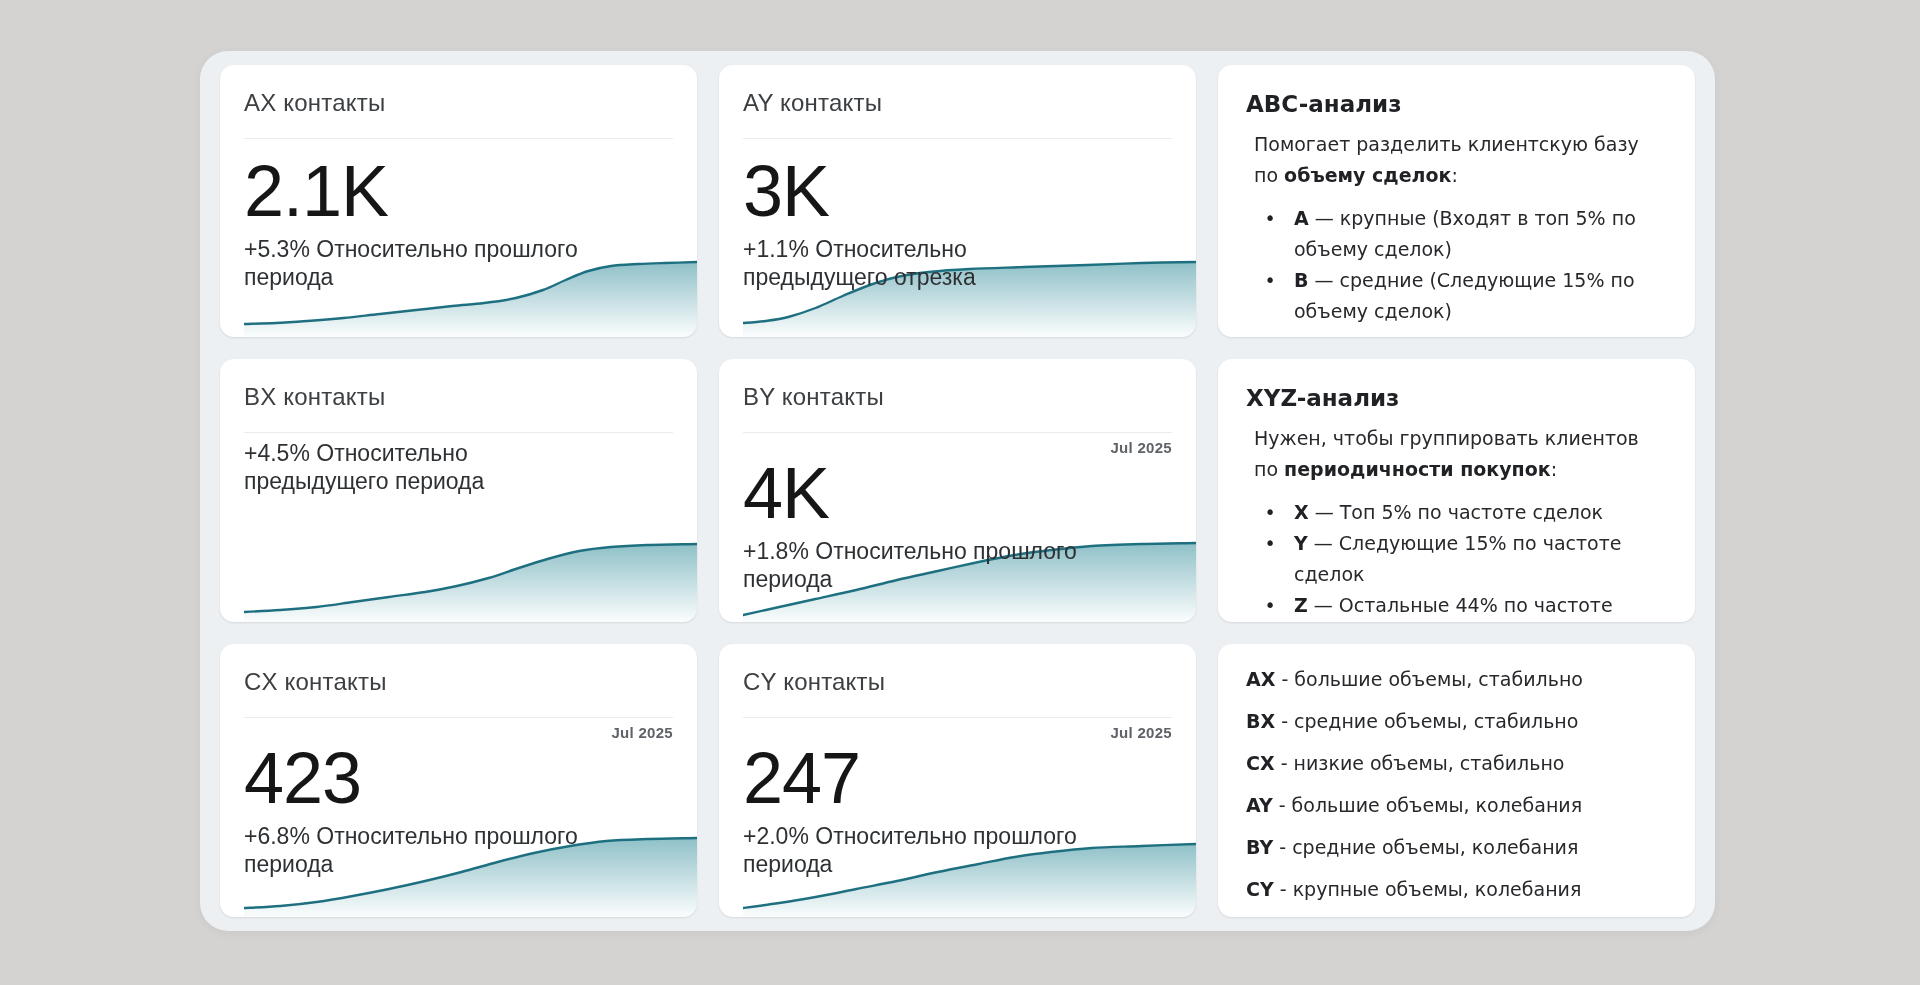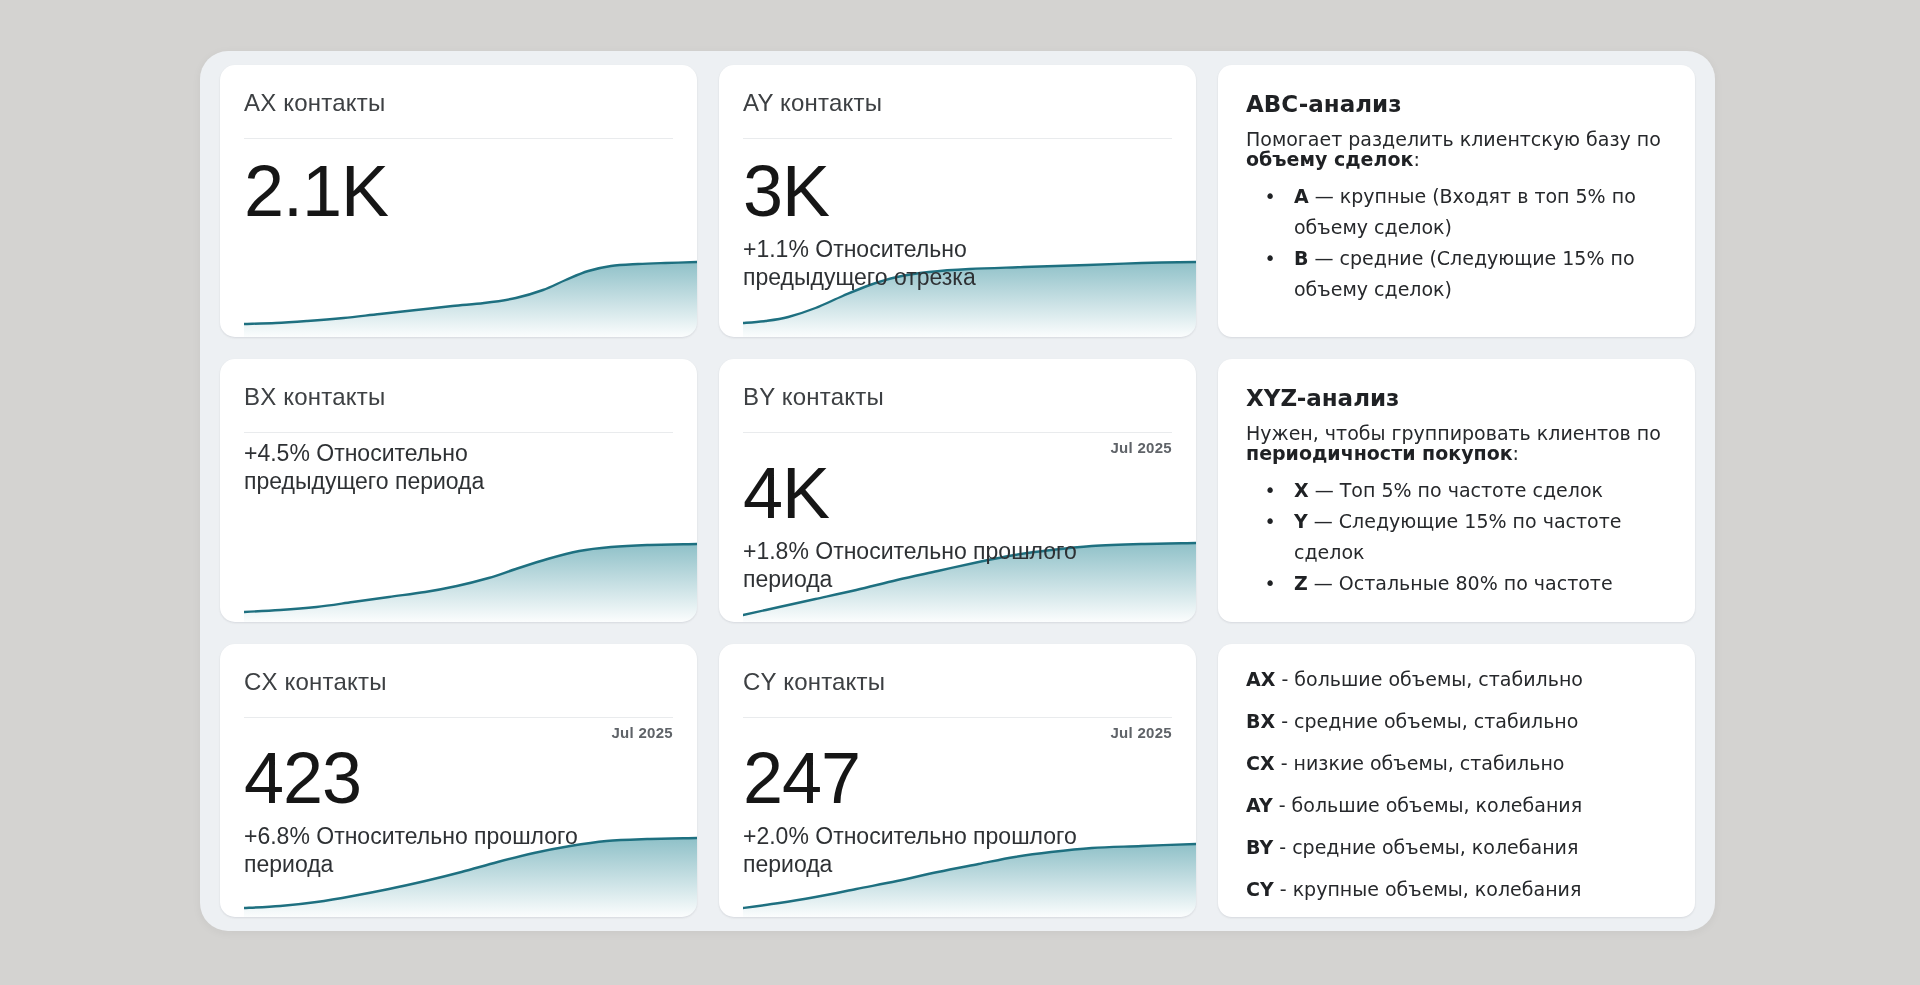--- a/index.html
+++ b/index.html
@@ -29,21 +29,21 @@
   }
   .card{
     background:#ffffff;
     border-radius:14px;
     box-shadow:0 1px 2px rgba(16,24,40,.05),0 1px 3px rgba(16,24,40,.05);
     position:relative;
     overflow:hidden;
     box-sizing:border-box;
   }
   
-  .metric{padding:24px 24px 8px 24px;border-radius:15px;}
+  .metric{padding:24px 24px 8px 24px;}
   .m-title{
     margin:0;
     font-size:24px;font-weight:400;
     color:#3d4043;
     line-height:28px;
     letter-spacing:.2px;
   }
   .m-divider{
     height:1px;background:#e9ebed;
     margin:21px 0 0 0;
@@ -86,22 +86,22 @@
     font-family:"DejaVu Sans","Liberation Sans",sans-serif;
     color:#26282b;
   }
   .p-title{
     margin:0 0 10px 0;
     font-size:23px;font-weight:700;
     color:#1f2124;
     line-height:30px;
   }
   .p-intro{
-    font-size:19px;line-height:20px;
-    margin:0 0 12px 0;
+    font-size:19px;line-height:31px;
+    margin:0 0 12px 8px;
   }
   .p-intro b,.bullet b,.legend-row b{font-weight:700;color:#1f2124;}
   .bullets{margin:0;padding:0;list-style:none;}
   .bullet{
     display:flex;
     font-size:19px;line-height:31px;
     margin:0;
   }
   .bullet .dot{
     width:20px;flex:0 0 20px;
@@ -120,20 +120,21 @@
 </head>
 <body>
 
 <div class="board">
   <div class="grid">
 
     <section class="card metric">
       <h2 class="m-title">AX контакты</h2>
       <div class="m-divider"></div>
       <div class="m-value">2.1K</div>
+      <div class="m-delta">+5.3% Относительно прошлого периода</div>
       <div class="m-spark">
           <svg viewBox="0 0 460 100" preserveAspectRatio="none">
             <defs>
               <linearGradient id="sg0" x1="0" y1="0" x2="0" y2="1">
                 <stop offset="0%" stop-color="#4a9aa6" stop-opacity="0.62"></stop>
                 <stop offset="100%" stop-color="#4a9aa6" stop-opacity="0.02"></stop>
               </linearGradient>
             </defs>
             <path d="M 0 87 C 5.4 86.8 21.5 86.5 32.2 86.0 C 42.9 85.5 52.9 84.8 64.4 84.0 C 75.9 83.2 88.9 82.2 101.2 81.0 C 113.5 79.8 125.7 78.3 138.0 77.0 C 150.3 75.7 162.5 74.3 174.8 73.0 C 187.1 71.7 200.1 70.2 211.6 69.0 C 223.1 67.8 233.1 67.3 243.8 66.0 C 254.5 64.7 266.0 63.2 276.0 61.0 C 286.0 58.8 295.2 56.0 303.6 53.0 C 312.0 50.0 318.9 46.2 326.6 43.0 C 334.3 39.8 341.9 36.3 349.6 34.0 C 357.3 31.7 364.2 30.2 372.6 29.0 C 381.0 27.8 391.0 27.5 400.2 27.0 C 409.4 26.5 417.8 26.3 427.8 26.0 C 437.8 25.7 454.6 25.2 460.0 25.0 L 460 100 L 0 100 Z" fill="url(#sg0)" stroke="none"></path>
             <path d="M 0 87 C 5.4 86.8 21.5 86.5 32.2 86.0 C 42.9 85.5 52.9 84.8 64.4 84.0 C 75.9 83.2 88.9 82.2 101.2 81.0 C 113.5 79.8 125.7 78.3 138.0 77.0 C 150.3 75.7 162.5 74.3 174.8 73.0 C 187.1 71.7 200.1 70.2 211.6 69.0 C 223.1 67.8 233.1 67.3 243.8 66.0 C 254.5 64.7 266.0 63.2 276.0 61.0 C 286.0 58.8 295.2 56.0 303.6 53.0 C 312.0 50.0 318.9 46.2 326.6 43.0 C 334.3 39.8 341.9 36.3 349.6 34.0 C 357.3 31.7 364.2 30.2 372.6 29.0 C 381.0 27.8 391.0 27.5 400.2 27.0 C 409.4 26.5 417.8 26.3 427.8 26.0 C 437.8 25.7 454.6 25.2 460.0 25.0" fill="none" stroke="#1e7080" stroke-width="2.4" vector-effect="non-scaling-stroke" stroke-linecap="round"></path>
@@ -220,21 +221,21 @@
         <li class="bullet">
             <span class="dot">•</span>
             <span class="b-text"><b>X</b><span> — Топ 5% по частоте сделок</span></span>
           </li>
         <li class="bullet">
             <span class="dot">•</span>
             <span class="b-text"><b>Y</b><span> — Следующие 15% по частоте сделок</span></span>
           </li>
         <li class="bullet">
             <span class="dot">•</span>
-            <span class="b-text"><b>Z</b><span> — Остальные 80% по частоте</span></span>
+            <span class="b-text"><b>Z</b><span> — Остальные 44% по частоте</span></span>
           </li>
       </ul>
     </section>
 
     <section class="card metric">
       <h2 class="m-title">CX контакты</h2>
       <div class="m-divider"></div>
       <div class="m-period">Jul 2025</div>
       <div class="m-value">423</div>
       <div class="m-delta">+6.8% Относительно прошлого периода</div>

